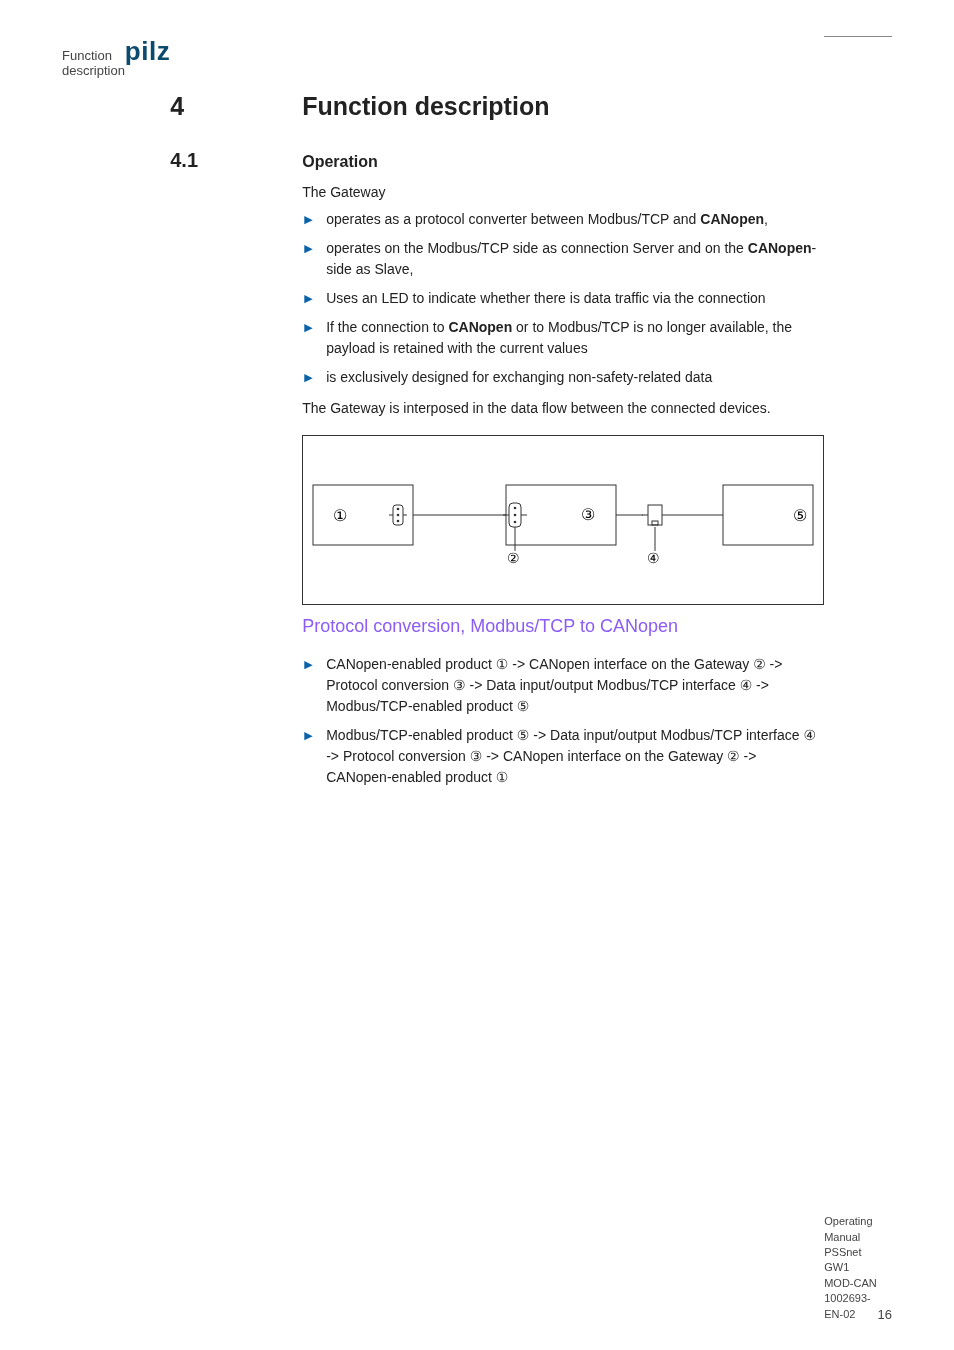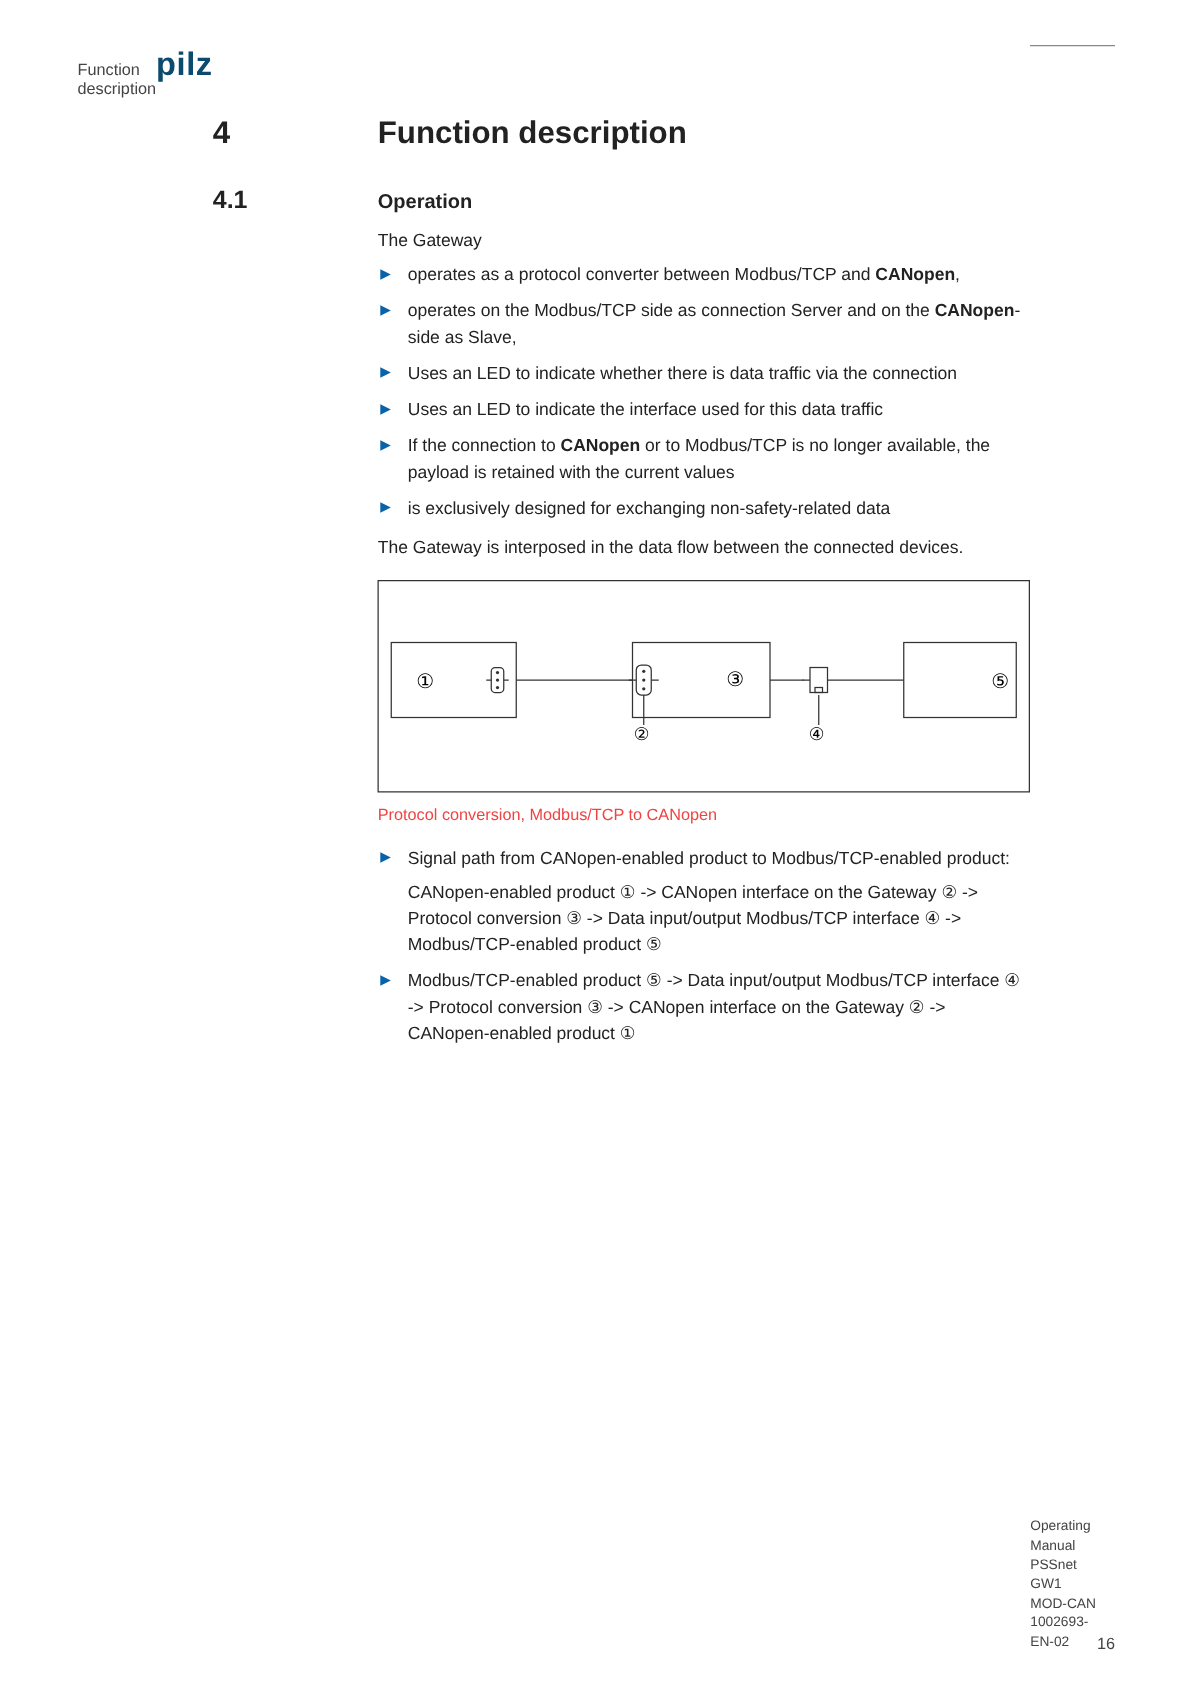--- a/index.html
+++ b/index.html
@@ -112,22 +112,22 @@
     margin: 16px 0 8px 0;
     height: 168px;
     display: flex;
     align-items: center;
     justify-content: center;
   }
   .figure-frame svg {
     display: block;
   }
   .figure-caption {
-    font-size: 13px;
-    color: #ef4444;
+    font-size: 18px;
+    color: #8b5cf6;
     margin: 8px 0 14px 0;
   }
 
   .footer {
     border-top: 1px solid var(--rule);
     padding-top: 6px;
     display: flex;
     justify-content: space-between;
     align-items: flex-end;
     font-size: 11px;
@@ -170,23 +170,20 @@
 
       <ul class="arrow">
         <li>
           <span>operates as a protocol converter between Modbus/TCP and </span><b>CANopen</b><span>,</span>
         </li>
         <li>
           <span>operates on the Modbus/TCP side as connection Server and on the </span><b>CANopen</b><span>-side as Slave,</span>
         </li>
         <li>
           <span>Uses an LED to indicate whether there is data traffic via the connection</span>
-        </li>
-        <li>
-          <span>Uses an LED to indicate the interface used for this data traffic</span>
         </li>
         <li>
           <span>If the connection to </span><b>CANopen</b><span> or to Modbus/TCP is no longer available, the payload is retained with the current values</span>
         </li>
         <li>
           <span>is exclusively designed for exchanging non-safety-related data</span>
         </li>
       </ul>
 
       <p>The Gateway is interposed in the data flow between the connected devices.</p>
@@ -235,21 +232,20 @@
           <line x1="365" y1="50" x2="420" y2="50" stroke="#333"></line>
 
           <rect x="420" y="20" width="90" height="60" fill="none" stroke="#333"></rect>
           <text class="circ" x="490" y="56" font-size="16">⑤</text>
         </svg>
       </div>
       <div class="figure-caption">Protocol conversion, Modbus/TCP to CANopen</div>
 
       <ul class="arrow">
         <li>
-          <div>Signal path from CANopen-enabled product to Modbus/TCP-enabled product:</div>
           <div style="margin-top:6px">CANopen-enabled product ① -&gt; CANopen interface on the Gateway ② -&gt; Protocol conversion ③ -&gt; Data input/output Modbus/TCP interface ④ -&gt; Modbus/TCP-enabled product ⑤</div>
         </li>
         <li>
           <div style="margin-top:6px">Modbus/TCP-enabled product ⑤ -&gt; Data input/output Modbus/TCP interface ④ -&gt; Protocol conversion ③ -&gt; CANopen interface on the Gateway ② -&gt; CANopen-enabled product ①</div>
         </li>
       </ul>
     </div>
 
   </div>
 

